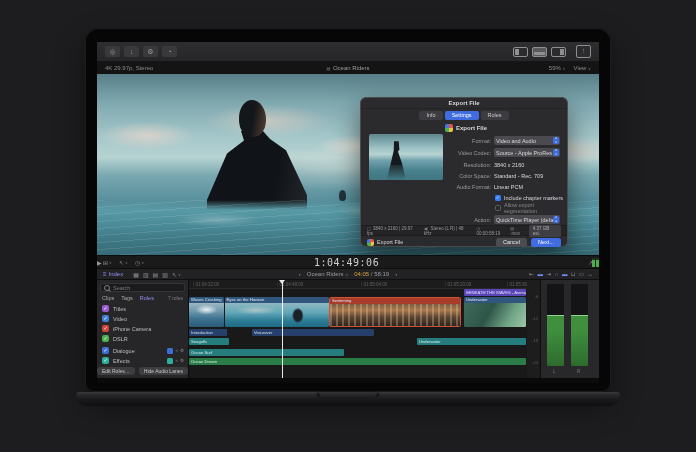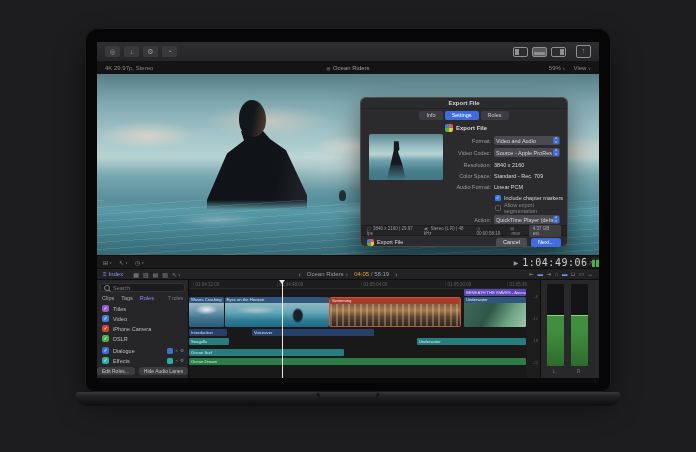--- a/index.html
+++ b/index.html
@@ -61,21 +61,21 @@
       radial-gradient(ellipse 90px 14px at 60% 18%, rgba(225,240,240,.5), transparent 70%),
       radial-gradient(ellipse 60px 10px at 24% 36%, rgba(210,232,232,.3), transparent 70%),
       repeating-linear-gradient(176deg, rgba(255,255,255,.10) 0 1px, transparent 1px 7px)}
   
   .transport{position:absolute;left:0;top:213px;width:100%;height:13px;background:#1a1a1b;
     border-top:1px solid #0c0c0d;display:flex;align-items:center;padding:0 6px;box-sizing:border-box;
     font-size:6px;color:#8f8f91}
   .tr-left{display:flex;gap:7px}
   .tr-item{display:flex;gap:1px;align-items:center}
   .chev{font-size:4px;color:#77777a}
-  .tr-center{position:absolute;left:0;right:0;display:flex;justify-content:flex-end;align-items:center;gap:4px}
+  .tr-center{position:absolute;left:0;right:0;display:flex;justify-content:space-between;align-items:center;gap:4px}
   .timecode{font-size:10px;letter-spacing:.5px;color:#cfcfd1;font-family:"DejaVu Sans Mono",monospace}
   .mini-meter{display:flex;gap:1.5px;align-items:flex-end}
   .mini-meter i{display:block;width:3px;height:9px;border-radius:.5px;
     background:linear-gradient(180deg,#1d3a1e 0 22%,#47b14a 22% 100%)}
   .tr-right{margin-left:auto;position:relative;color:#8f8f91}
   
   .tl-toolbar{position:absolute;left:0;top:226px;width:100%;height:12px;background:#222224;
     border-top:1px solid #0e0e0f;border-bottom:1px solid #0e0e0f;display:flex;align-items:center;
     padding:0 6px;box-sizing:border-box;font-size:6px}
   .index-btn{display:flex;gap:2px;align-items:center;color:#8f8ff2}

